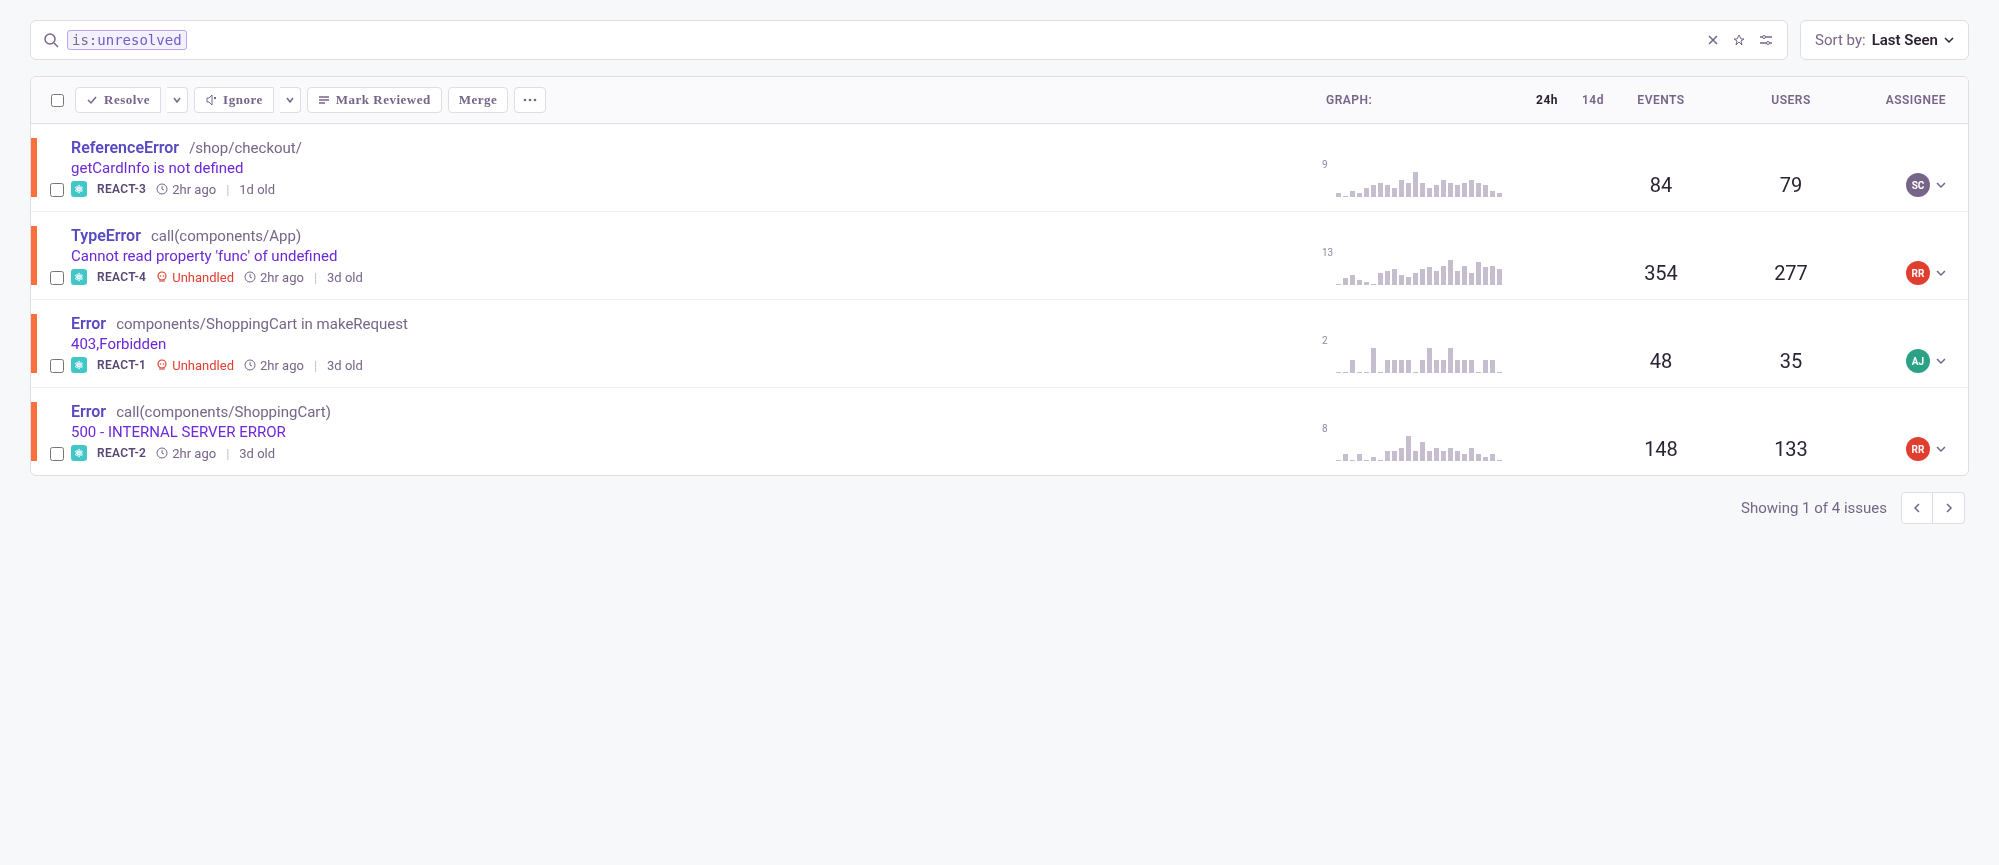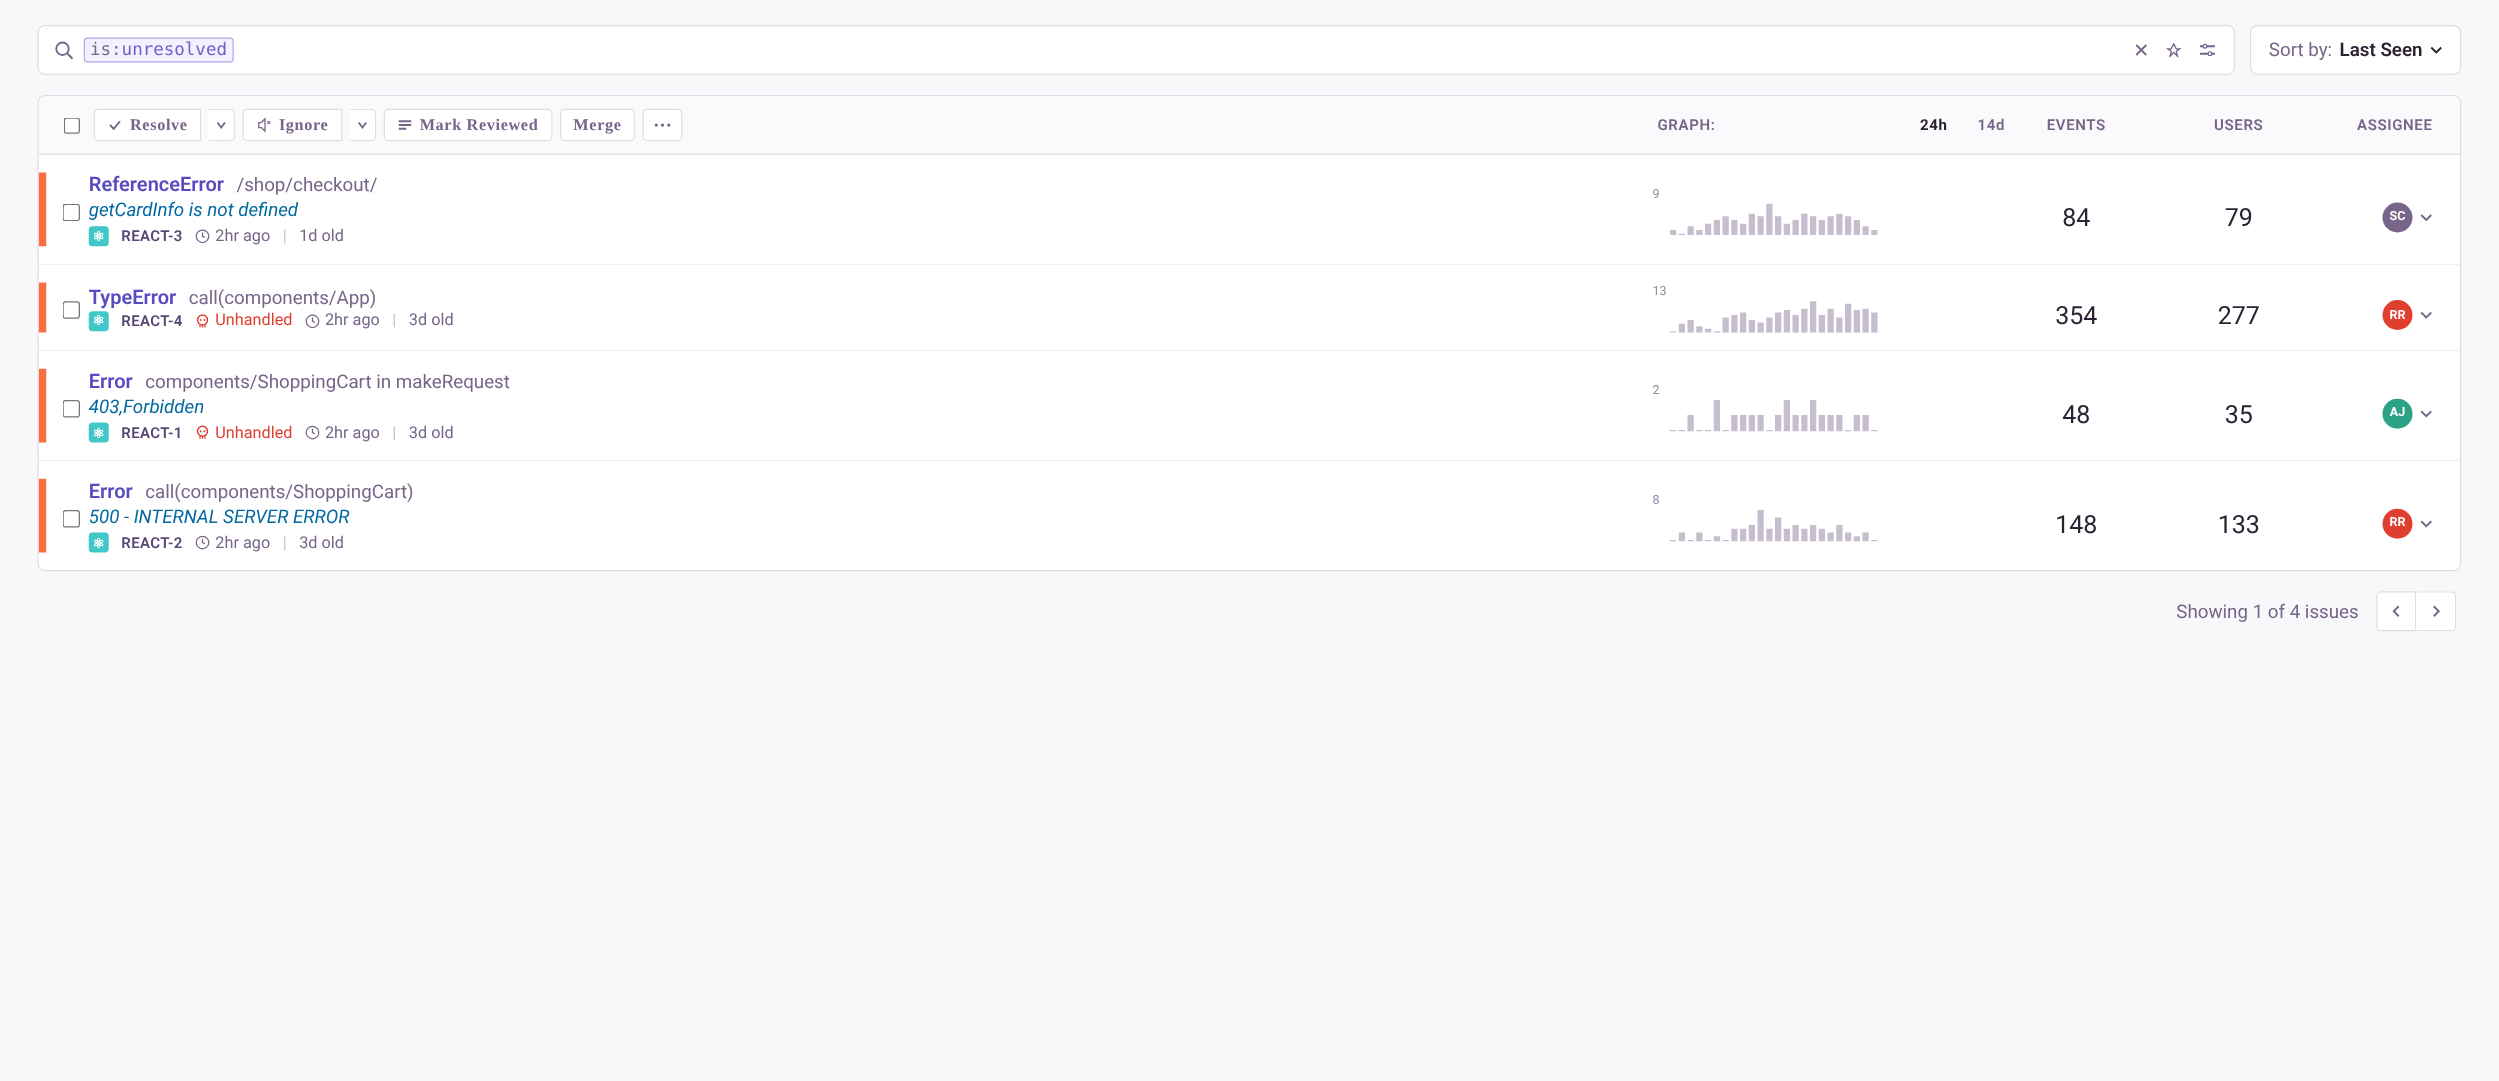--- a/index.html
+++ b/index.html
@@ -30,30 +30,30 @@
 .th-btn { background: #fff; border: 1px solid #e0dce5; border-radius: 4px; padding: 4px 10px; font-size: 13px; color: #776589; display: flex; align-items: center; gap: 6px; cursor: pointer; font-family: Liberation Serif, serif; }
 .th-btn.split-l { border-top-right-radius: 0; border-bottom-right-radius: 0; }
 .th-btn.split-r { border-top-left-radius: 0; border-bottom-left-radius: 0; border-left: none; padding: 4px 6px; }
 .th-btn.sq { padding: 4px 8px; }
 .th-spacer { flex: 1; }
 .col-graphlbl { width: 210px; text-align: left; }
 .col-range { width: 60px; display: flex; gap: 24px; text-align: right; }
 .range-active { color: #2b2233; font-weight: 700; }
 .col-num { width: 130px; text-align: center; }
 .col-assignee { width: 100px; text-align: right; padding-right: 10px; }
-.row { display: flex; align-items: center; padding: 14px 12px 14px 0; border-bottom: 1px solid #f1eef5; position: relative; }
+.row { display: flex; align-items: flex-end; padding: 14px 12px 14px 0; border-bottom: 1px solid #f1eef5; position: relative; }
 .row:last-child { border-bottom: none; }
 .stripe { width: 6px; align-self: stretch; background: #f9703e; margin-right: 6px; border-radius: 0; }
 .row-check { width: 28px; padding-top: 4px; display: flex; justify-content: center; }
 .row-check input { width: 14px; height: 14px; }
 .row-body { flex: 1; min-width: 0; }
 .issue-title-line { display: flex; align-items: baseline; gap: 10px; margin-bottom: 2px; }
 .issue-name { color: #584ac0; font-weight: 600; font-size: 16px; cursor: pointer; }
 .issue-loc { color: #776589; font-size: 15px; }
-.issue-msg { color: #0369a1; font-size: 15px; margin-bottom: 4px; font-style: italic; }
+.issue-msg { color: #6d28d9; font-size: 15px; margin-bottom: 4px; }
 .issue-meta { display: flex; align-items: center; gap: 10px; font-size: 13px; color: #776589; }
 .react-badge { background: #41c7c7; color: #fff; border-radius: 3px; width: 16px; height: 16px; display: inline-flex; align-items: center; justify-content: center; font-size: 11px; font-weight: 700; }
 .react-id { font-weight: 600; letter-spacing: 0.3px; font-size: 12px; color: #584774;}
 .unhandled { color: #e03e2f; display: flex; align-items: center; gap: 4px; font-size: 13px; }
 .time { display: flex; align-items: center; gap: 4px; }
 .divider { color: #c6becf; }
 .col-graph { width: 200px; padding-top: 14px; }
 .spark-wrap { position: relative; }
 .spark-max { position: absolute; left: -14px; top: -12px; font-size: 10px; color: #9386a0; }
 .spark { display: flex; align-items: flex-end; height: 26px; gap: 2px; }
@@ -240,20 +240,21 @@
         <div class="row">
     <div class="stripe"></div>
     <div class="row-check">
             <input type="checkbox" style="">
           </div>
     <div class="row-body">
       <div class="issue-title-line">
         <span class="issue-name">TypeError</span>
         <span class="issue-loc">call(components/App)</span>
       </div>
+      <div class="issue-msg">Cannot read property 'func' of undefined</div>
       <div class="issue-meta">
         <span class="react-badge">⚛</span>
         <span class="react-id">REACT-4</span>
         <span class="unhandled">
          <svg width="12" height="12" viewBox="0 0 12 12">
                   <circle cx="6" cy="5" r="4" fill="none" stroke="#e03e2f" stroke-width="1.2"></circle>
                   <circle cx="4.5" cy="5" r="0.8" fill="#e03e2f"></circle>
                   <circle cx="7.5" cy="5" r="0.8" fill="#e03e2f"></circle>
                   <line x1="4" y1="9" x2="4" y2="11" stroke="#e03e2f"></line>
                   <line x1="6" y1="9" x2="6" y2="11" stroke="#e03e2f"></line>

